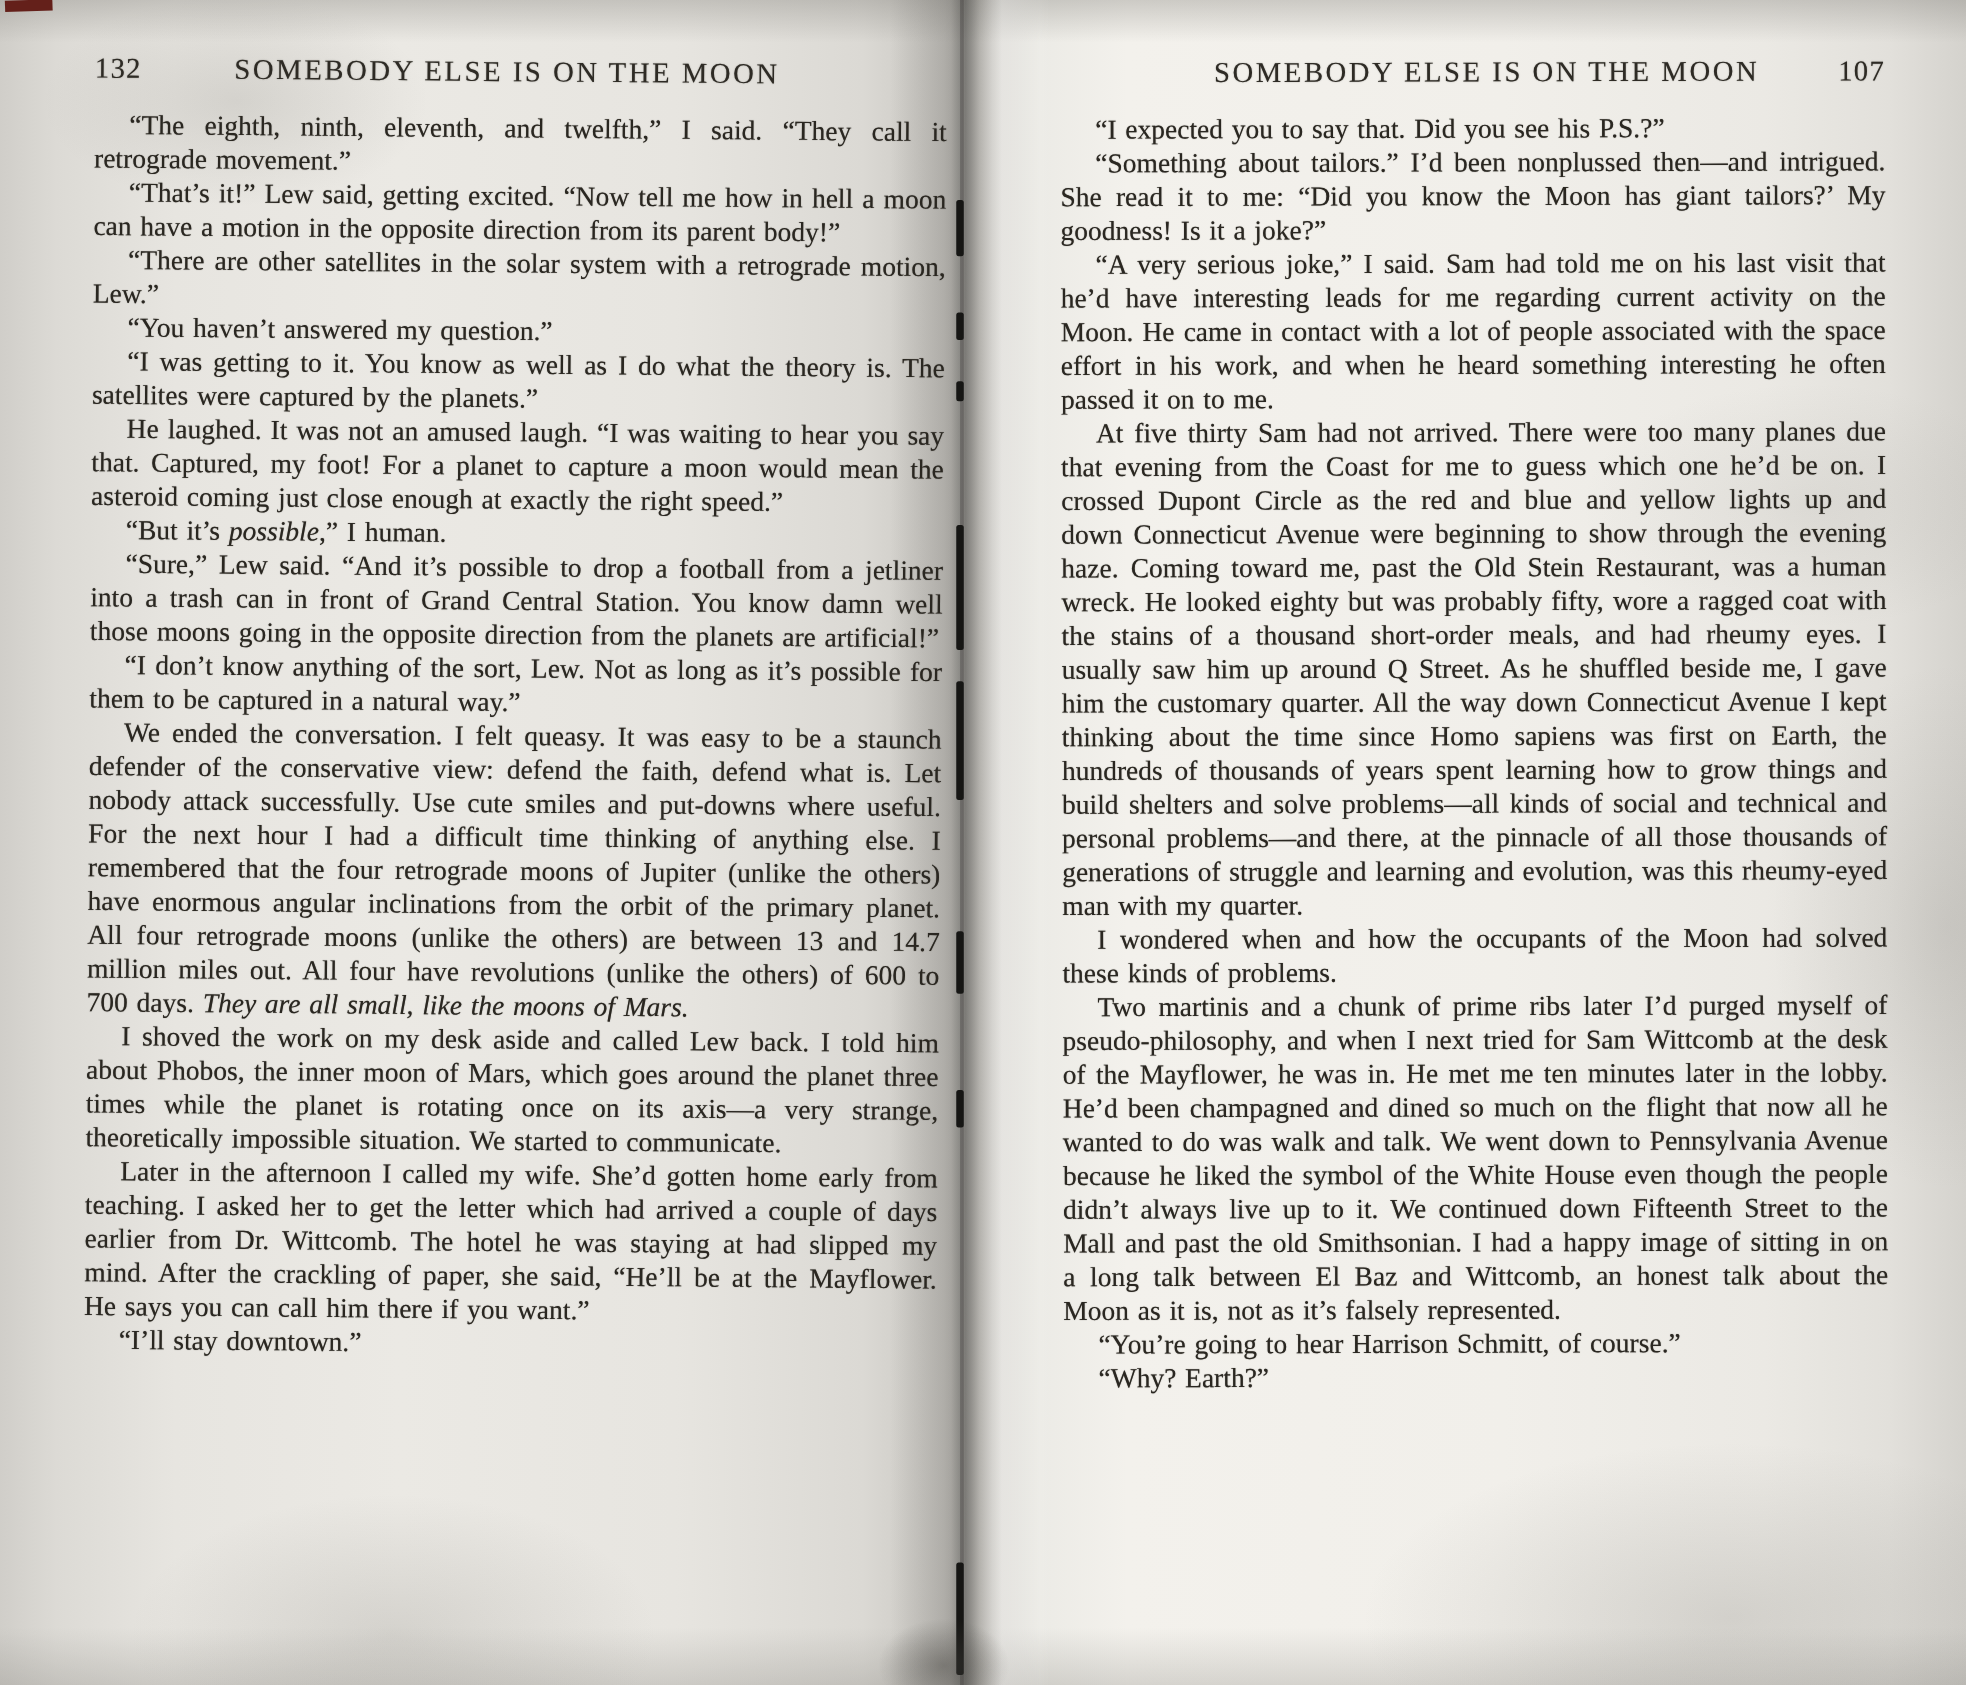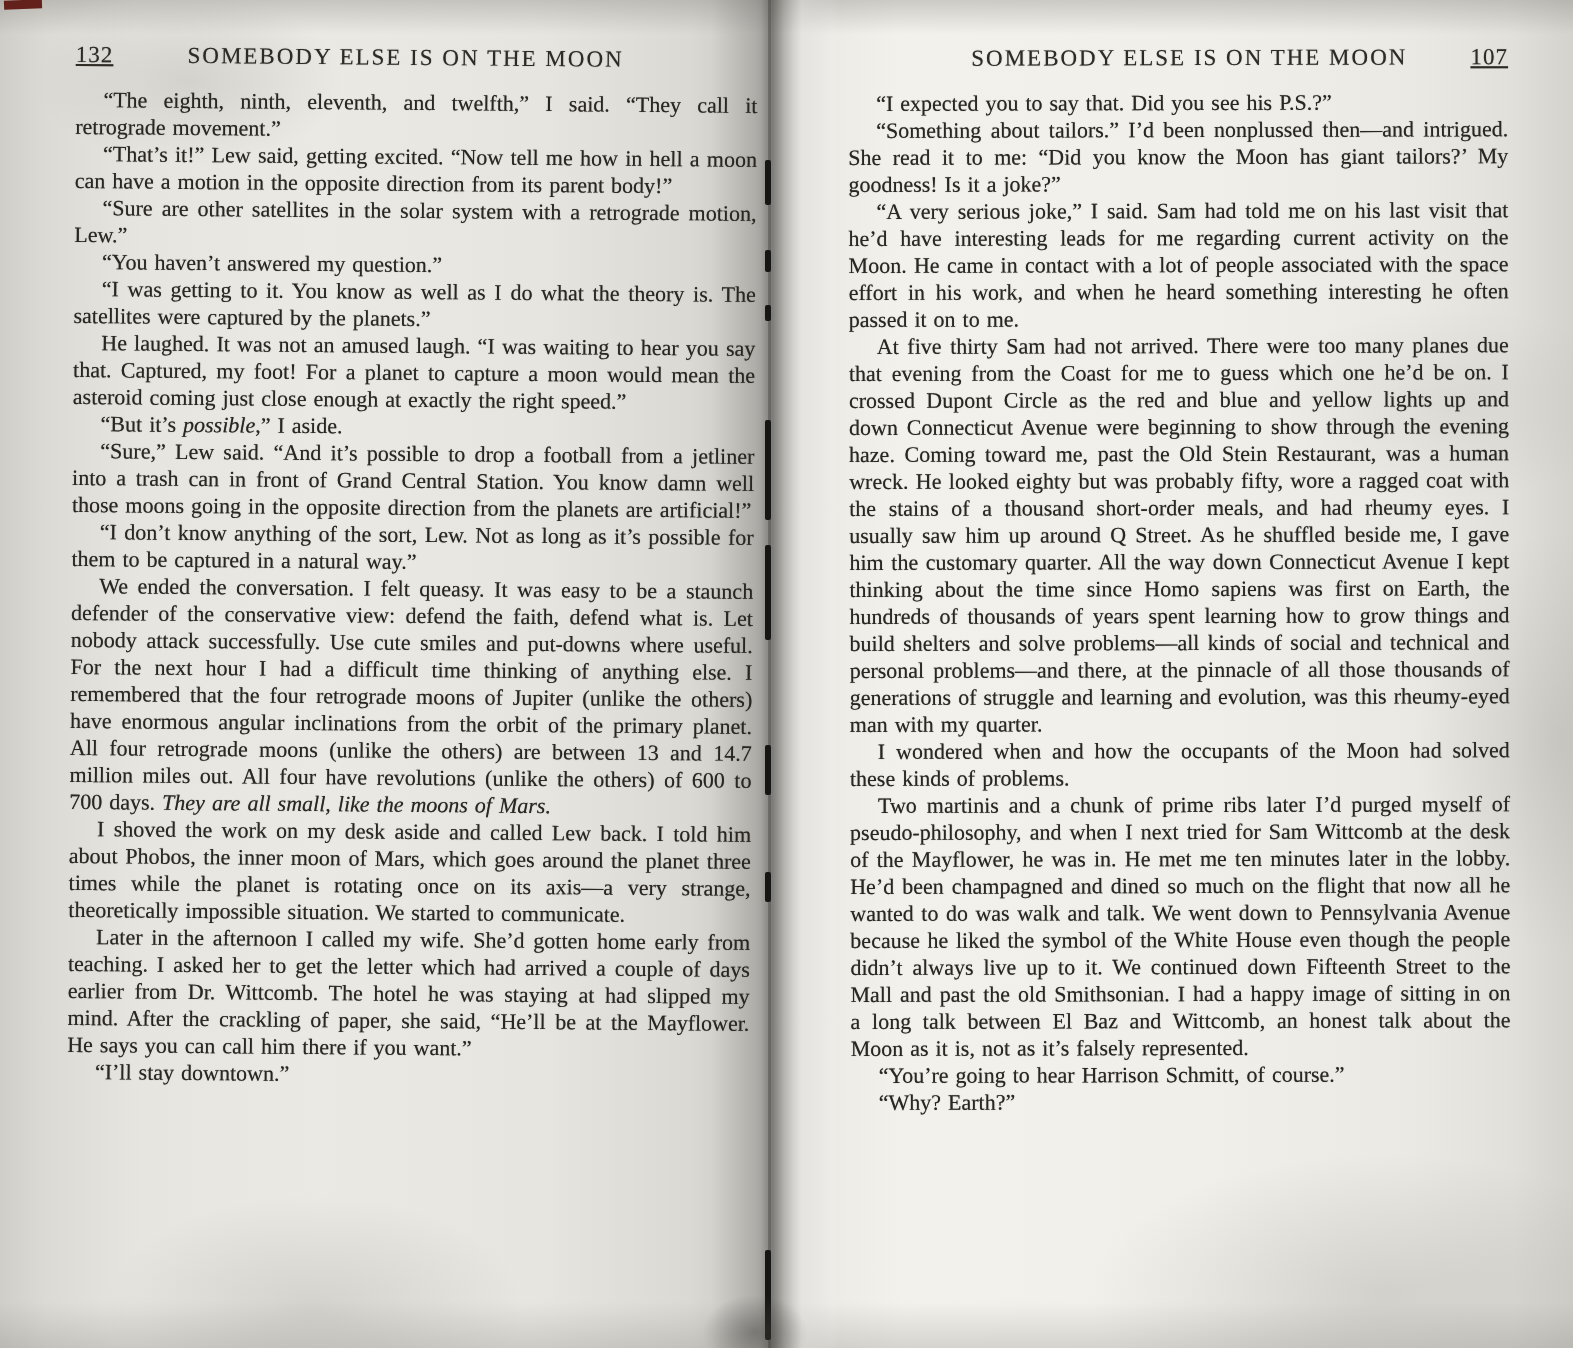--- a/index.html
+++ b/index.html
@@ -53,21 +53,21 @@
     background:#64201a; transform:rotate(-2deg); pointer-events:none; }
 
   
   .page-content { position:absolute; color:#2a2721; }
   .page-content.left  { left:76px;  top:40px; width:682px; transform:rotate(0.5deg);  transform-origin:0 0; }
   .page-content.right { left:848px; top:44px; width:660px; transform:rotate(-0.15deg); transform-origin:0 0; }
 
   .page-header { display:flex; align-items:baseline; font-size:23px; line-height:30px;
     letter-spacing:2px; margin-bottom:16px; color:#2e2b25;
     text-shadow:0 0 1px rgba(46,43,37,0.55); white-space:nowrap; }
-  .page-header .num { letter-spacing:1px;text-decoration:underline; }
+  .page-header .num { letter-spacing:1px; }
   .page-header .spacer { width:60px; }
   .page-header .running { flex:1; text-align:center; }
 
   .page-body { font-size:22px; line-height:27px; word-spacing:1.5px;
     text-shadow:0 0 0.8px rgba(42,39,33,0.65); }
   .page-body p { margin:0; text-indent:28px; text-align:justify; }
   .page-body em { font-style:italic; }
 </style>
 </head>
 <body>
@@ -95,25 +95,25 @@
 
   <div class="page-content left">
     <div class="page-header">
       <span class="num">132</span>
       <span class="running">SOMEBODY ELSE IS ON THE MOON</span>
       <span class="spacer"></span>
     </div>
     <div class="page-body">
         <p><span>“The eighth, ninth, eleventh, and twelfth,” I said. “They call it retrograde movement.”</span></p>
         <p><span>“That’s it!” Lew said, getting excited. “Now tell me how in hell a moon can have a motion in the opposite direction from its parent body!”</span></p>
-        <p><span>“Sure are other satellites in the solar system with a retrograde motion, Lew.”</span></p>
+        <p><span>“There are other satellites in the solar system with a retrograde motion, Lew.”</span></p>
         <p><span>“You haven’t answered my question.”</span></p>
         <p><span>“I was getting to it. You know as well as I do what the theory is. The satellites were captured by the planets.”</span></p>
         <p><span>He laughed. It was not an amused laugh. “I was waiting to hear you say that. Captured, my foot! For a planet to capture a moon would mean the asteroid coming just close enough at exactly the right speed.”</span></p>
-        <p><span>“But it’s </span><em>possible</em><span>,” I aside.</span></p>
+        <p><span>“But it’s </span><em>possible</em><span>,” I human.</span></p>
         <p><span>“Sure,” Lew said. “And it’s possible to drop a football from a jetliner into a trash can in front of Grand Central Station. You know damn well those moons going in the opposite direction from the planets are artificial!”</span></p>
         <p><span>“I don’t know anything of the sort, Lew. Not as long as it’s possible for them to be captured in a natural way.”</span></p>
         <p><span>We ended the conversation. I felt queasy. It was easy to be a staunch defender of the conservative view: defend the faith, defend what is. Let nobody attack successfully. Use cute smiles and put-downs where useful. For the next hour I had a difficult time thinking of anything else. I remembered that the four retrograde moons of Jupiter (unlike the others) have enormous angular inclinations from the orbit of the primary planet. All four retrograde moons (unlike the others) are between 13 and 14.7 million miles out. All four have revolutions (unlike the others) of 600 to 700 days. </span><em>They are all small, like the moons of Mars.</em></p>
         <p><span>I shoved the work on my desk aside and called Lew back. I told him about Phobos, the inner moon of Mars, which goes around the planet three times while the planet is rotating once on its axis—a very strange, theoretically impossible situation. We started to communicate.</span></p>
         <p><span>Later in the afternoon I called my wife. She’d gotten home early from teaching. I asked her to get the letter which had arrived a couple of days earlier from Dr. Wittcomb. The hotel he was staying at had slipped my mind. After the crackling of paper, she said, “He’ll be at the Mayflower. He says you can call him there if you want.”</span></p>
         <p><span>“I’ll stay downtown.”</span></p>
       </div>
   </div>
 
   <div class="page-content right">

